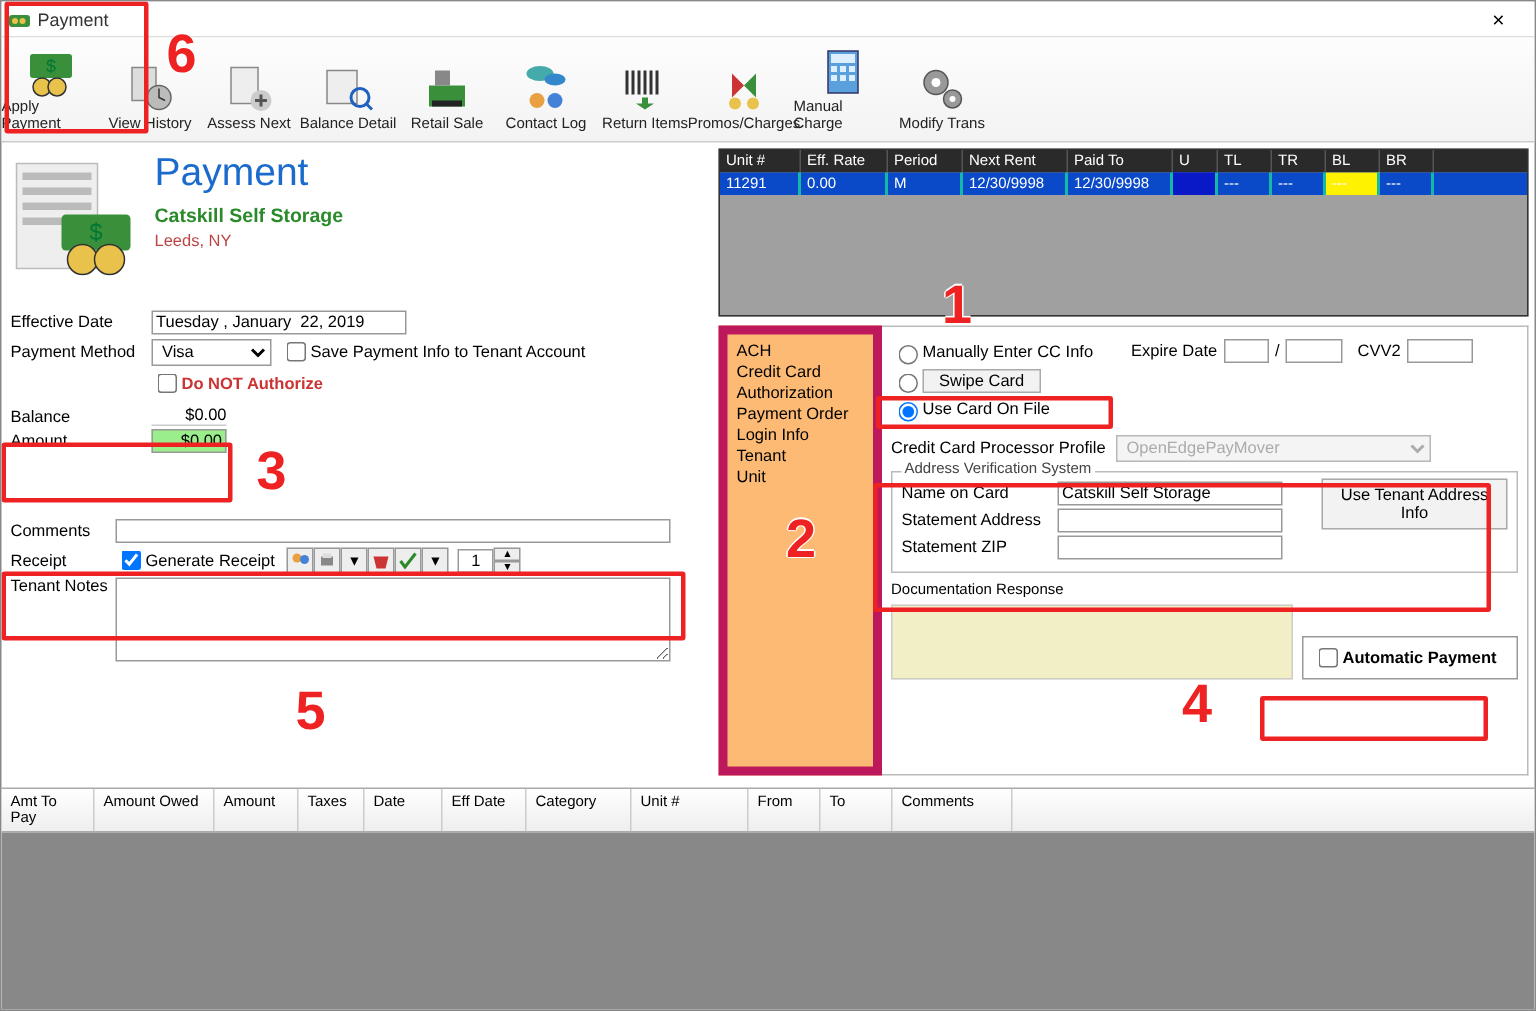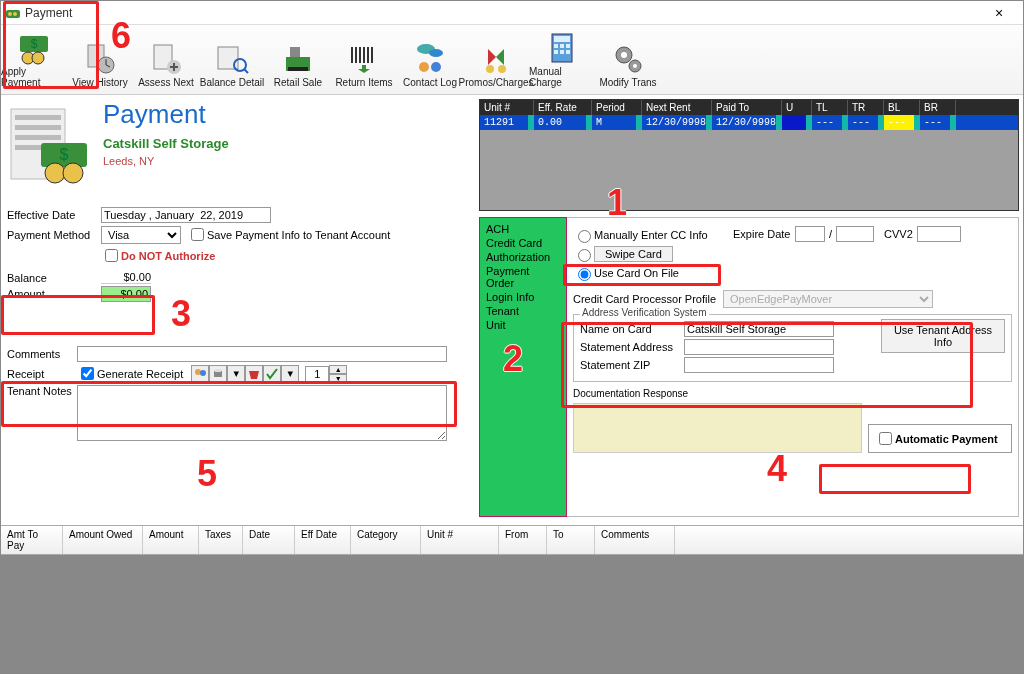--- a/index.html
+++ b/index.html
@@ -22,23 +22,23 @@
   .row { display: flex; align-items: center; margin: 2px 0; }
   .lbl { width: 94px; font-size: 11px; }
   input[type=text], input[type=number], select, textarea { font-size: 11px; border: 1px solid #999; background: #fff; padding: 1px 2px; }
   .readonly { background: #f0f0f0; }
   .green { background: #9aee8c !important; }
   .mini-btn { width: 18px; height: 18px; border: 1px solid #999; background: #eee; display: inline-flex; align-items: center; justify-content: center; cursor: pointer; }
   .grid { border: 1px solid #333; background: #a0a0a0; }
   .grid-head { display: flex; background: #2a2a2a; color: #fff; font-size: 10px; }
   .grid-head div { padding: 2px 4px; border-right: 1px solid #555; }
   .grid-row { display: flex; background: #0a49c8; color: #fff; font-size: 10px; }
-  .grid-row div { padding: 2px 4px; border-right: 6px solid #14b8a6; overflow: hidden; white-space: nowrap; font-family: Liberation Mono, monospace; }
+  .grid-row div { padding: 2px 4px; border-right: 2px solid #14b8a6; overflow: hidden; white-space: nowrap; }
   .panel-tabs { display: flex; }
-  .panel-tabs .tablist { width: 88px; background: #22c55e; border: 1px solid #be185d; padding: 4px; font-size: 11px; }
+  .panel-tabs .tablist { width: 109px; background: #fdba74; border: 6px solid #be185d; padding: 4px; font-size: 11px; }
   .panel-tabs .tablist div { padding: 1px 2px; cursor: pointer; }
   .panel-tabs .tabcontent { flex: 1; border: 1px solid #bbb; border-left: none; padding: 6px; position: relative; font-size: 11px; }
   .radio-row { display: flex; align-items: center; margin: 3px 0; }
   .fieldset { border: 1px solid #bbb; padding: 4px 6px 6px; margin-top: 6px; position: relative; }
   .fieldset .legend { position: absolute; top: -8px; left: 6px; background: #fff; padding: 0 2px; font-size: 10px; color: #444; }
   .btn { border: 1px solid #aaa; background: #f2f2f2; padding: 4px 8px; cursor: pointer; font-size: 11px; }
   .authbox { height: 50px; border: 1px solid #ccc; background: #f2efc6; margin-top: 4px; }
   .bottom-head { display: flex; background: linear-gradient(#fff,#eee); border-top: 1px solid #aaa; border-bottom: 1px solid #aaa; font-size: 10px; }
   .bottom-head div { padding: 3px 6px; border-right: 1px solid #ccc; }
   .bottom-body { height: 120px; background: #888; }
@@ -101,35 +101,35 @@
   <div class="tbtn">
     <svg class="ticon" viewBox="0 0 36 36">
         <rect x="6" y="16" width="24" height="14" fill="#3a8f3a"></rect>
         <rect x="10" y="6" width="10" height="10" fill="#888"></rect>
         <rect x="8" y="26" width="20" height="4" fill="#222"></rect>
       </svg>
     <span>Retail Sale</span>
   </div>
   <div class="tbtn">
     <svg class="ticon" viewBox="0 0 36 36">
+        <ellipse cx="14" cy="8" rx="9" ry="5" fill="#4aa"></ellipse>
+        <ellipse cx="24" cy="12" rx="7" ry="4" fill="#38c"></ellipse>
+        <circle cx="12" cy="26" r="5" fill="#e8a040"></circle>
+        <circle cx="24" cy="26" r="5" fill="#4482d8"></circle>
+      </svg>
+    <span>Contact Log</span>
+  </div>
+  <div class="tbtn">
+    <svg class="ticon" viewBox="0 0 36 36">
         <g stroke="#333" stroke-width="2">
           <path d="M6 6v16M10 6v16M14 6v16M18 6v16M22 6v16M26 6v16"></path>
         </g>
         <path d="M18 32l-6-4h4v-4h4v4h4z" fill="#3a8f3a"></path>
       </svg>
     <span>Return Items</span>
-  </div>
-  <div class="tbtn">
-    <svg class="ticon" viewBox="0 0 36 36">
-        <ellipse cx="14" cy="8" rx="9" ry="5" fill="#4aa"></ellipse>
-        <ellipse cx="24" cy="12" rx="7" ry="4" fill="#38c"></ellipse>
-        <circle cx="12" cy="26" r="5" fill="#e8a040"></circle>
-        <circle cx="24" cy="26" r="5" fill="#4482d8"></circle>
-      </svg>
-    <span>Contact Log</span>
   </div>
   <div class="tbtn">
     <svg class="ticon" viewBox="0 0 36 36">
         <path d="M10 8l8 8-8 8z" fill="#cc3333"></path>
         <path d="M26 8l-8 8 8 8z" fill="#3a8f3a"></path>
         <circle cx="12" cy="28" r="4" fill="#e8c24a"></circle>
         <circle cx="24" cy="28" r="4" fill="#e8c24a"></circle>
       </svg>
     <span>Promos/Charges</span>
   </div>

